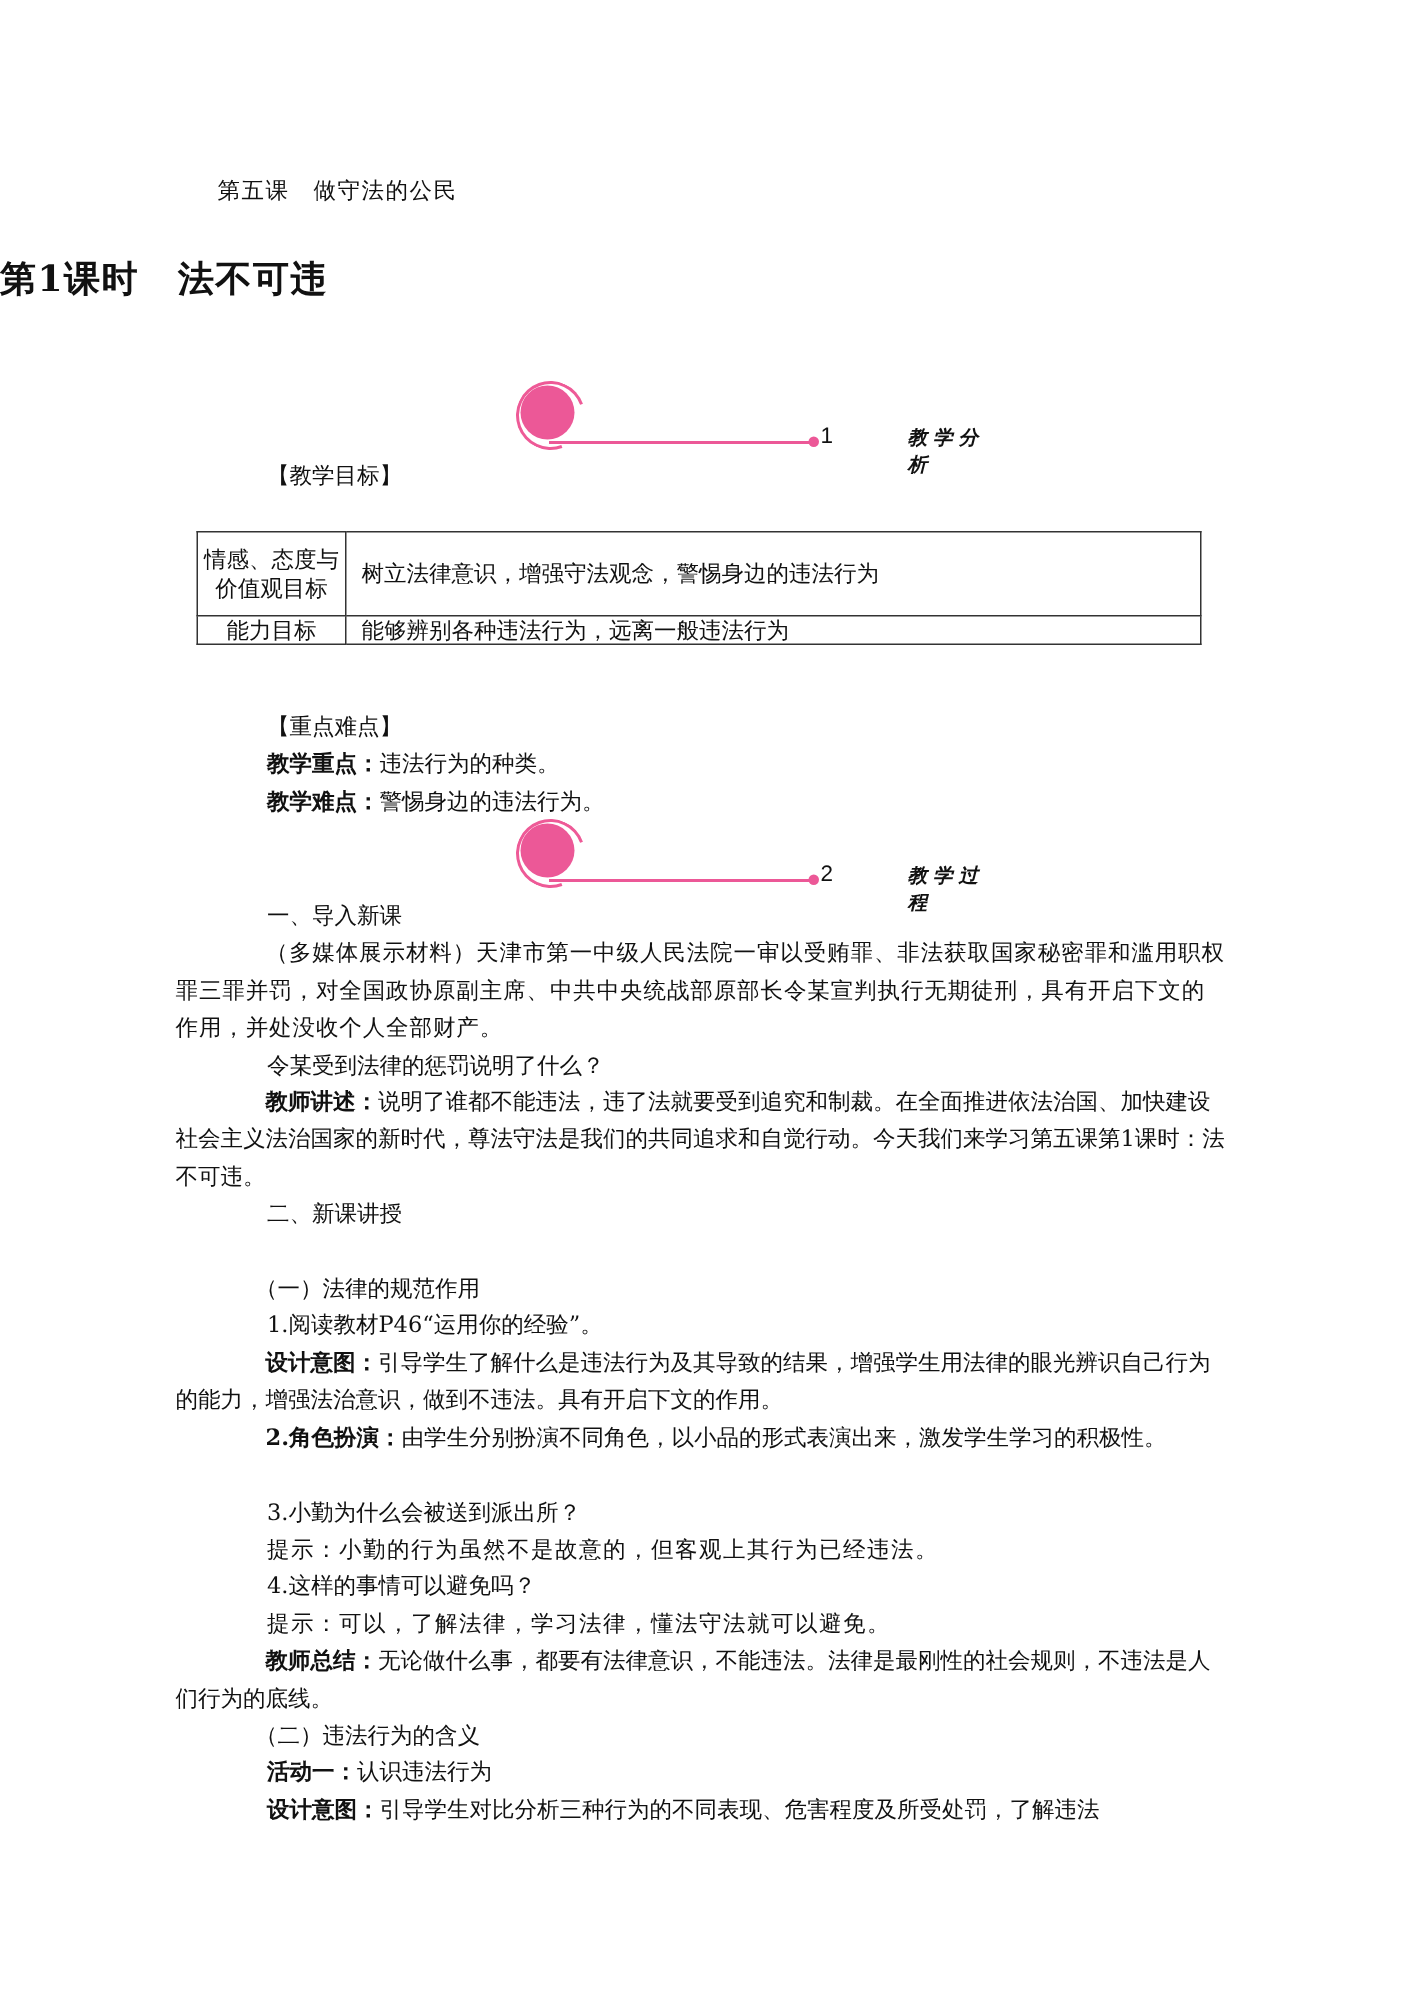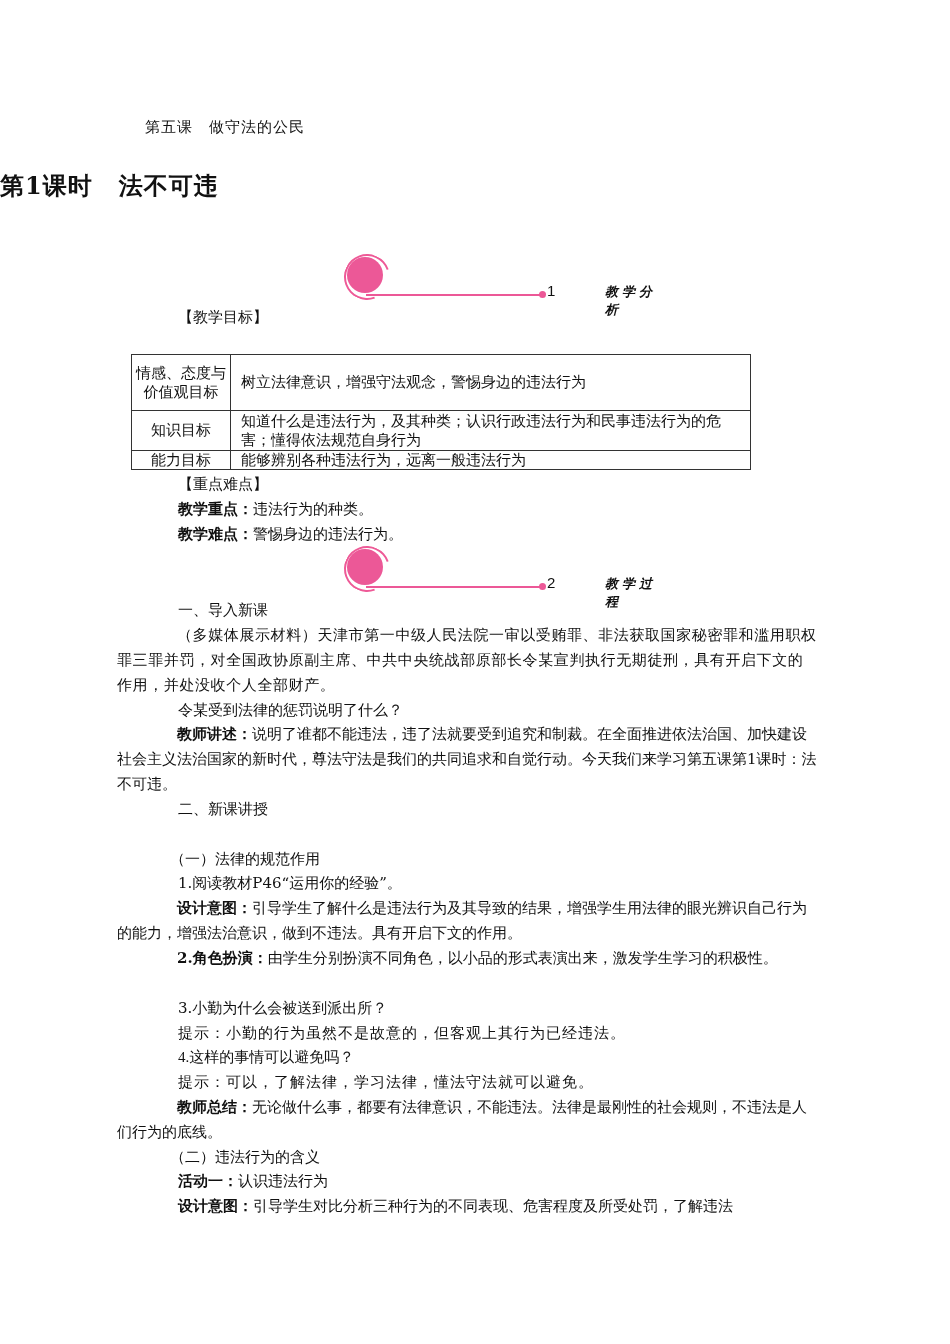--- a/index.html
+++ b/index.html
@@ -17,21 +17,21 @@
   .sec-banner { left: 340px; width: 320px; height: 52px; }
   .sec-banner .ring { position: absolute; left: 4px; top: 2px; width: 42px; height: 42px; border-radius: 50%;
     border: 2px solid #ee5a97; border-right-color: transparent; transform: rotate(25deg); }
   .sec-banner .disc { position: absolute; left: 7px; top: 5px; width: 36px; height: 36px; border-radius: 50%; background: #ec5897; }
   .sec-banner .line { position: absolute; left: 26px; top: 42px; width: 178px; height: 2px; background: #ec5897; }
   .sec-banner .dot { position: absolute; left: 199px; top: 39px; width: 7px; height: 7px; border-radius: 50%; background: #ec5897; }
   .sec-banner .num { position: absolute; left: 207px; top: 30px; font-size: 15px; font-family: "Liberation Sans", sans-serif; }
   .sec-banner .lbl { position: absolute; left: 233px; top: 31px; font-size: 13px; font-style: italic; font-weight: bold; letter-spacing: 4px; margin-left: 32px; }
 
   .bracket { font-size: 15px; }
-  table.goals { position: absolute; left: 131px; top: 354px; width: 620px; border-collapse: collapse; }
+  table.goals { position: absolute; left: 131px; top: 354px; width: 670px; border-collapse: collapse; }
   table.goals td { border: 1px solid #333; font-size: 15px; padding: 0 10px; vertical-align: middle; line-height: 19px; }
   table.goals td.k { width: 90px; text-align: center; font-family: "DejaVu Sans", "Liberation Sans", sans-serif; padding: 0 4px; }
   table.goals tr.r1 td { height: 55px; }
   table.goals tr.r2 td { height: 39px; }
   table.goals tr.r3 td { height: 18px; line-height: 18px; }
 
   .para { font-size: 15px; line-height: 25px; }
   .p { position: absolute; left: 117px; width: 700px; font-size: 15px; line-height: 25px; }
   .ind { text-indent: 60px; }
   .b { font-weight: bold; }
@@ -54,24 +54,20 @@
   <div class="lbl">教学分析</div>
 </div>
 
 <div class="abs bracket" style="left:178px; top:308px;">【教学目标】</div>
 
 <table class="goals">
   <tbody>
       <tr class="r1">
     <td class="k">情感、态度与价值观目标</td>
     <td>树立法律意识，增强守法观念，警惕身边的违法行为</td>
-  </tr>
-  <tr class="r2">
-    <td class="k">知识目标</td>
-    <td>知道什么是违法行为，及其种类；认识行政违法行为和民事违法行为的危害；懂得依法规范自身行为</td>
   </tr>
   <tr class="r3">
     <td class="k">能力目标</td>
     <td>能够辨别各种违法行为，远离一般违法行为</td>
   </tr>
 </tbody>
   </table>
 
 <div class="abs bracket" style="left:178px; top:475px;">【重点难点】</div>
 <div class="abs para" style="left:178px; top:497px;">
@@ -103,21 +99,21 @@
 <div class="p ind" style="top:896px;">
   <span class="b sans">设计意图：</span><span>引导学生了解什么是违法行为及其导致的结果，增强学生用法律的眼光辨识自己行为的能力，增强法治意识，做到不违法。具有开启下文的作用。</span>
 </div>
 <div class="p ind" style="top:946px;">
   <span class="b">2.角色扮演：</span><span>由学生分别扮演不同角色，以小品的形式表演出来，激发学生学习的积极性。</span>
 </div>
 <div class="p" style="left:178px; top:996px;">3.小勤为什么会被送到派出所？</div>
 <div class="p hint" style="left:178px; top:1021px;">
   <span>提示：</span><span>小勤的行为虽然不是故意的，但客观上其行为已经违法。</span>
 </div>
-<div class="p" style="left:178px; top:1045px;font-family:Liberation Serif, serif;">4.这样的事情可以避免吗？</div>
+<div class="p" style="left:178px; top:1045px;">4.这样的事情可以避免吗？</div>
 <div class="p hint" style="left:178px; top:1070px;">
   <span>提示：</span><span>可以，了解法律，学习法律，懂法守法就可以避免。</span>
 </div>
 <div class="p ind" style="top:1095px;">
   <span class="b sans">教师总结：</span><span>无论做什么事，都要有法律意识，不能违法。法律是最刚性的社会规则，不违法是人们行为的底线。</span>
 </div>
 <div class="p" style="left:170px; top:1145px;">（二）违法行为的含义</div>
 <div class="p" style="left:178px; top:1169px;">
   <span class="b sans">活动一：</span><span>认识违法行为</span>
 </div>

